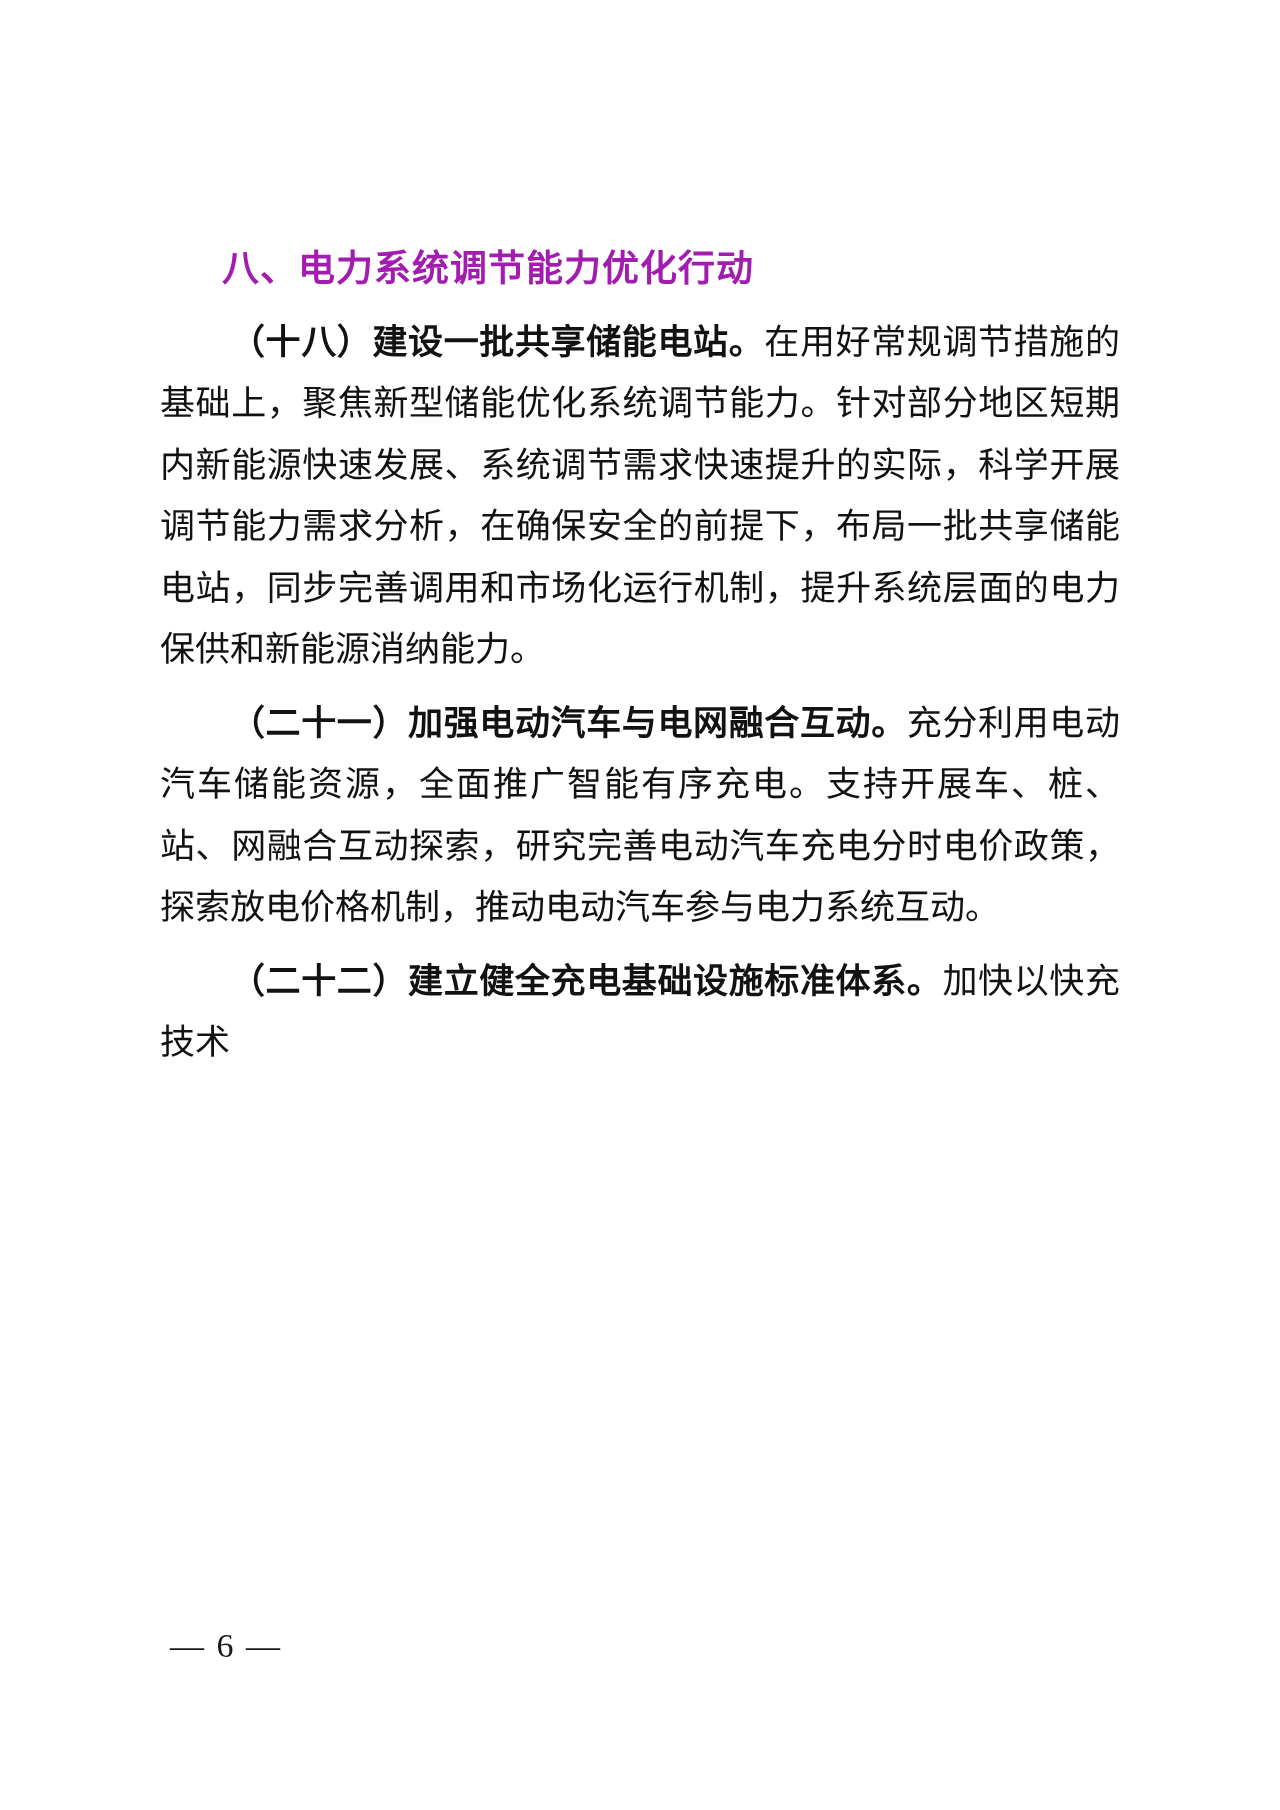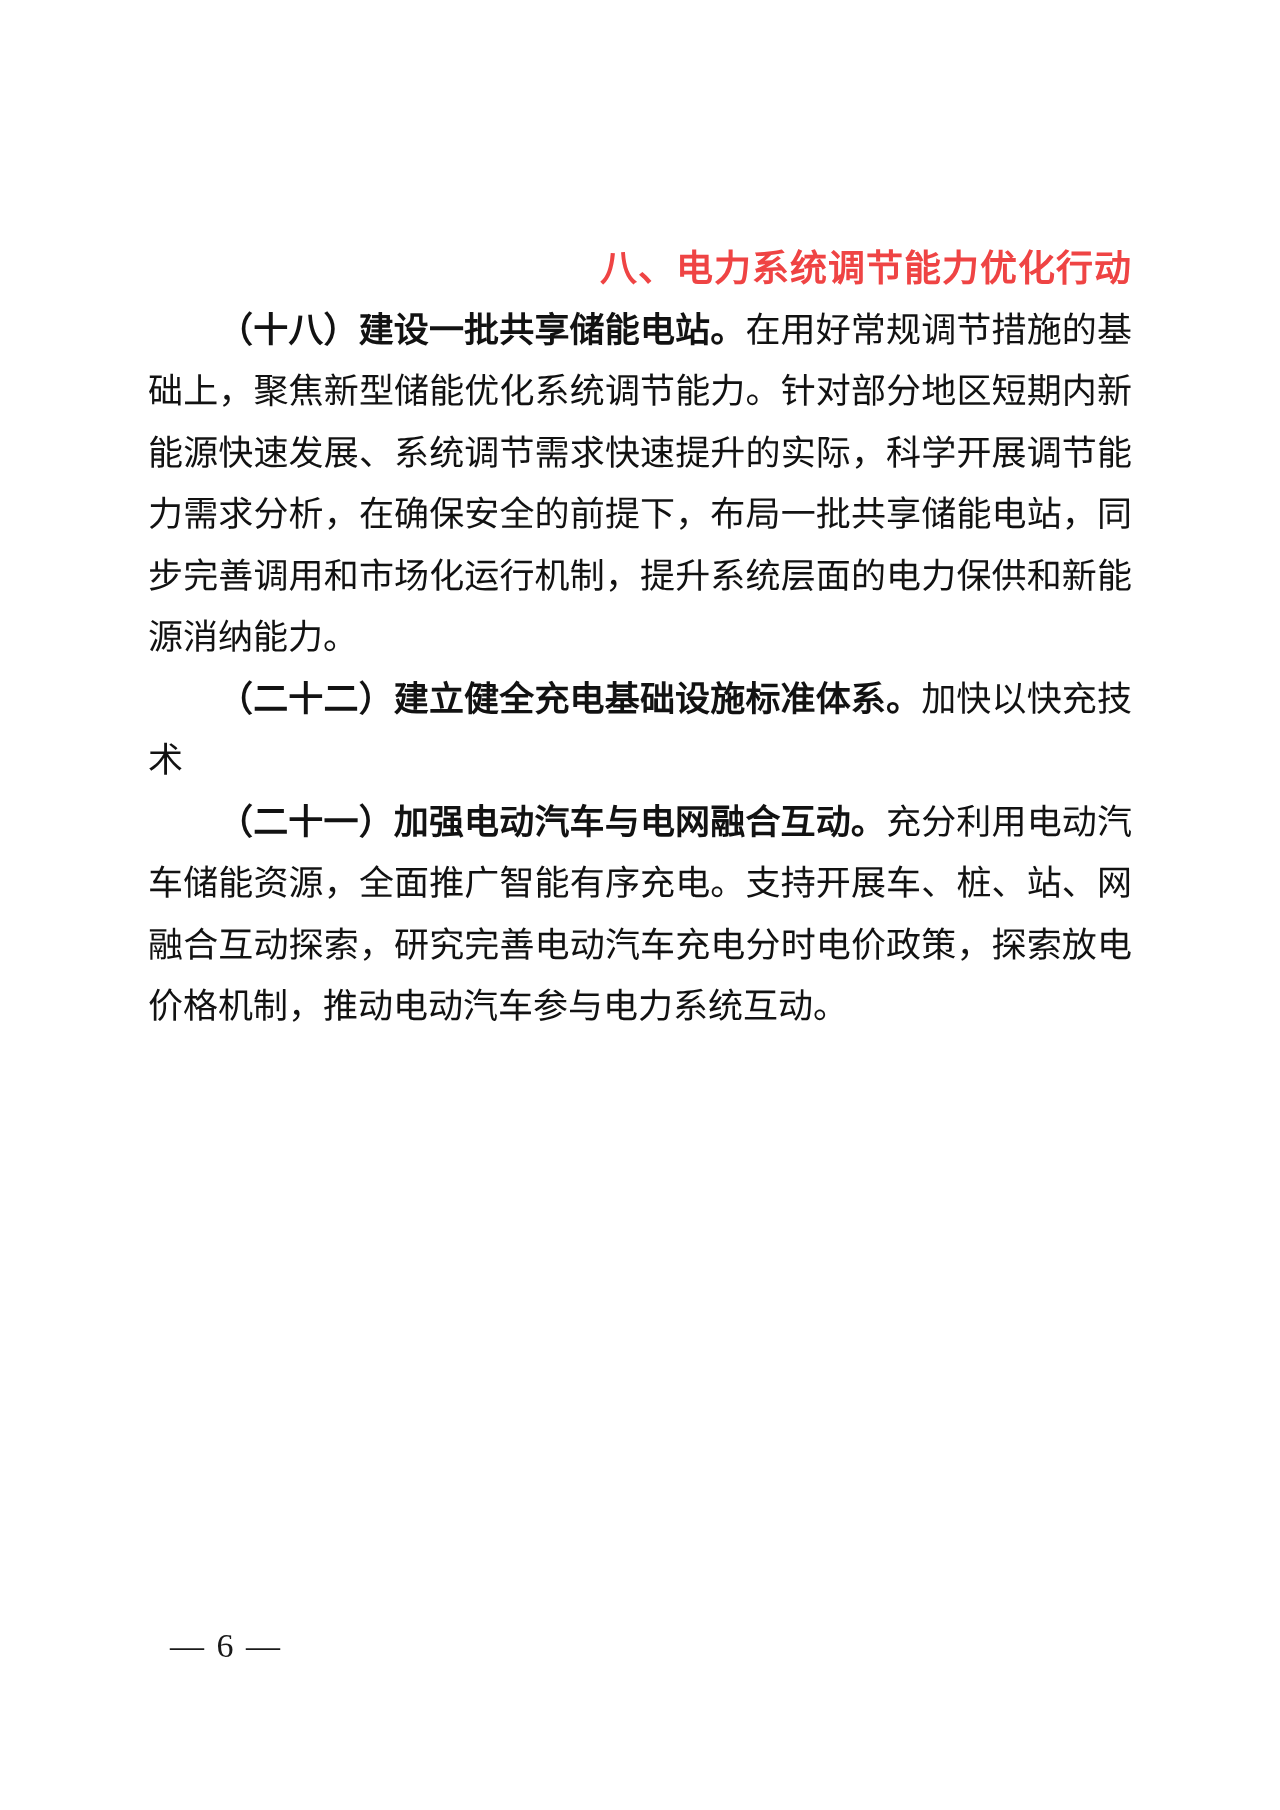--- a/index.html
+++ b/index.html
@@ -29,26 +29,26 @@
     overflow-wrap: anywhere;
   }
   .heading {
     margin: 0;
     padding: 0;
     font-family: "Liberation Sans", "DejaVu Sans", sans-serif;
     font-weight: 700;
     font-size: 37px;
     line-height: 61.5px;
     text-indent: 2em;
-    text-align: right;
+    text-align: left;
     letter-spacing: 1px;
-    color: #ef4444;
+    color: #a21caf;
   }
   .para {
-    margin: 0;
+    margin: 12px;
     padding: 0;
     text-indent: 2em;
   }
   .para .lead {
     font-weight: 700;
   }
   .footer {
     position: absolute;
     left: 170px;
     top: 1624px;
@@ -64,20 +64,20 @@
 <div class="page">
   <div class="content">
 
     <h2 class="heading">八、电力系统调节能力优化行动</h2>
 
     <p class="para"><span class="lead">（十八）建设一批共享储能电站。</span><span>在用好常规调节措施的基础上，聚焦新型储能优化系统调节能力。针对部分地区短期内新能源快速发展、系统调节需求快速提升的实际，科学开展调节能力需求分析，在确保安全的前提下，布局一批共享储能电站，同步完善调用和市场化运行机制，提升系统层面的电力保供和新能源消纳能力。</span></p>
 
 
 
 
+    <p class="para"><span class="lead">（二十一）加强电动汽车与电网融合互动。</span><span>充分利用电动汽车储能资源，全面推广智能有序充电。支持开展车、桩、站、网融合互动探索，研究完善电动汽车充电分时电价政策，探索放电价格机制，推动电动汽车参与电力系统互动。</span></p>
+
     <p class="para"><span class="lead">（二十二）建立健全充电基础设施标准体系。</span><span>加快以快充技术</span></p>
-
-    <p class="para"><span class="lead">（二十一）加强电动汽车与电网融合互动。</span><span>充分利用电动汽车储能资源，全面推广智能有序充电。支持开展车、桩、站、网融合互动探索，研究完善电动汽车充电分时电价政策，探索放电价格机制，推动电动汽车参与电力系统互动。</span></p>
 
   </div>
 
   <div class="footer">— 6 —</div>
 </div>
 
 </body></html>

